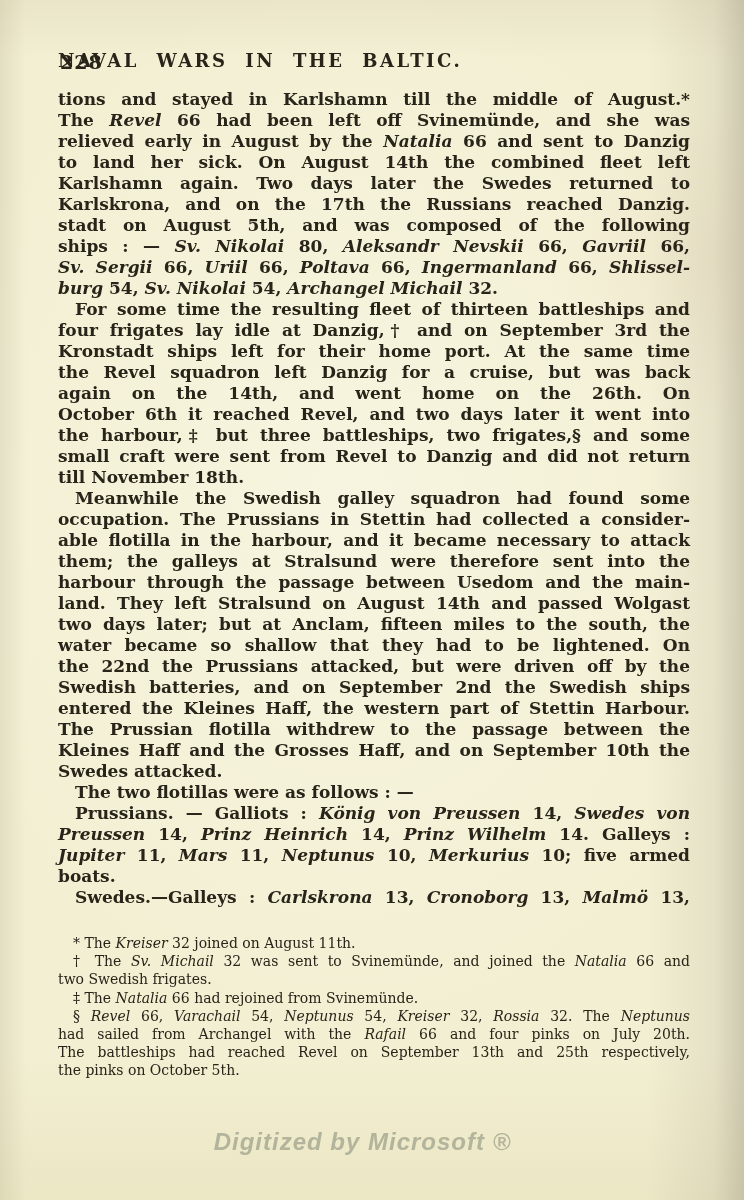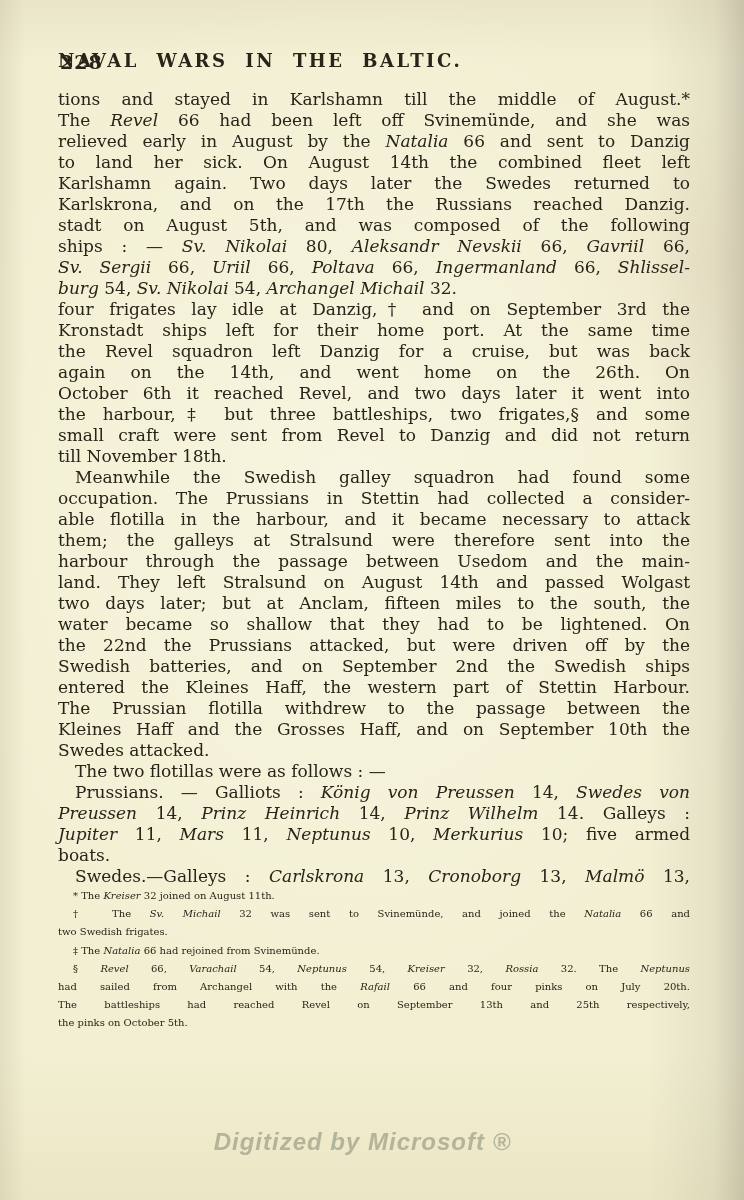--- a/index.html
+++ b/index.html
@@ -22,25 +22,25 @@
   .pageno {
     position:absolute; left:2px; top:1px;
     font-size:19px; font-weight:bold; letter-spacing:1px;text-align:center;
   }
   .title {
     text-align:left;
     font-size:18px; font-weight:bold;
     letter-spacing:2.5px; word-spacing:9px;
     white-space:nowrap;
   }
-  .body { font-size:17px; line-height:21px; }
+  .body { font-size:17px; line-height:21px;font-weight:bold; }
   .line { text-align:justify; text-align-last:left; }
   .line.j { text-align-last:justify; }
   .line.ind { text-indent:17px; }
-  .footnotes { margin-top:0; font-size:10px; line-height:18.2px; }
+  .footnotes { margin-top:26px; font-size:14px; line-height:18.2px; }
   .footnotes .line.ind { text-indent:15px; }
   i { font-style:italic; }
   .watermark {
     position:absolute; left:0; top:1128px; width:725px;
     text-align:center;
     font-family:"Liberation Sans","DejaVu Sans",sans-serif;
     font-style:italic; font-weight:bold;
     font-size:24px; letter-spacing:1px;
     color:#b2b49b;
   }
@@ -61,20 +61,21 @@
           <div class="line j">relieved early in August by the <i>Natalia</i> 66 and sent to Danzig</div>
           <div class="line j">to land her sick. On August 14th the combined fleet left</div>
           <div class="line j">Karlshamn again. Two days later the Swedes returned to</div>
           <div class="line j">Karlskrona, and on the 17th the Russians reached Danzig.</div>
           <div class="line j">stadt on August 5th, and was composed of the following</div>
           <div class="line j">ships : — <i>Sv. Nikolai</i> 80, <i>Aleksandr Nevskii</i> 66, <i>Gavriil</i> 66,</div>
           <div class="line j"><i>Sv. Sergii</i> 66, <i>Uriil</i> 66, <i>Poltava</i> 66, <i>Ingermanland</i> 66, <i>Shlissel-</i></div>
           <div class="line"><i>burg</i> 54, <i>Sv. Nikolai</i> 54, <i>Archangel Michail</i> 32.</div>
         </div>
         <div>
+          <div class="line j ind">For some time the resulting fleet of thirteen battleships and</div>
           <div class="line j">four frigates lay idle at Danzig,† and on September 3rd the</div>
           <div class="line j">Kronstadt ships left for their home port. At the same time</div>
           <div class="line j">the Revel squadron left Danzig for a cruise, but was back</div>
           <div class="line j">again on the 14th, and went home on the 26th. On</div>
           <div class="line j">October 6th it reached Revel, and two days later it went into</div>
           <div class="line j">the harbour,‡ but three battleships, two frigates,§ and some</div>
           <div class="line j">small craft were sent from Revel to Danzig and did not return</div>
           <div class="line">till November 18th.</div>
         </div>
         <div>

